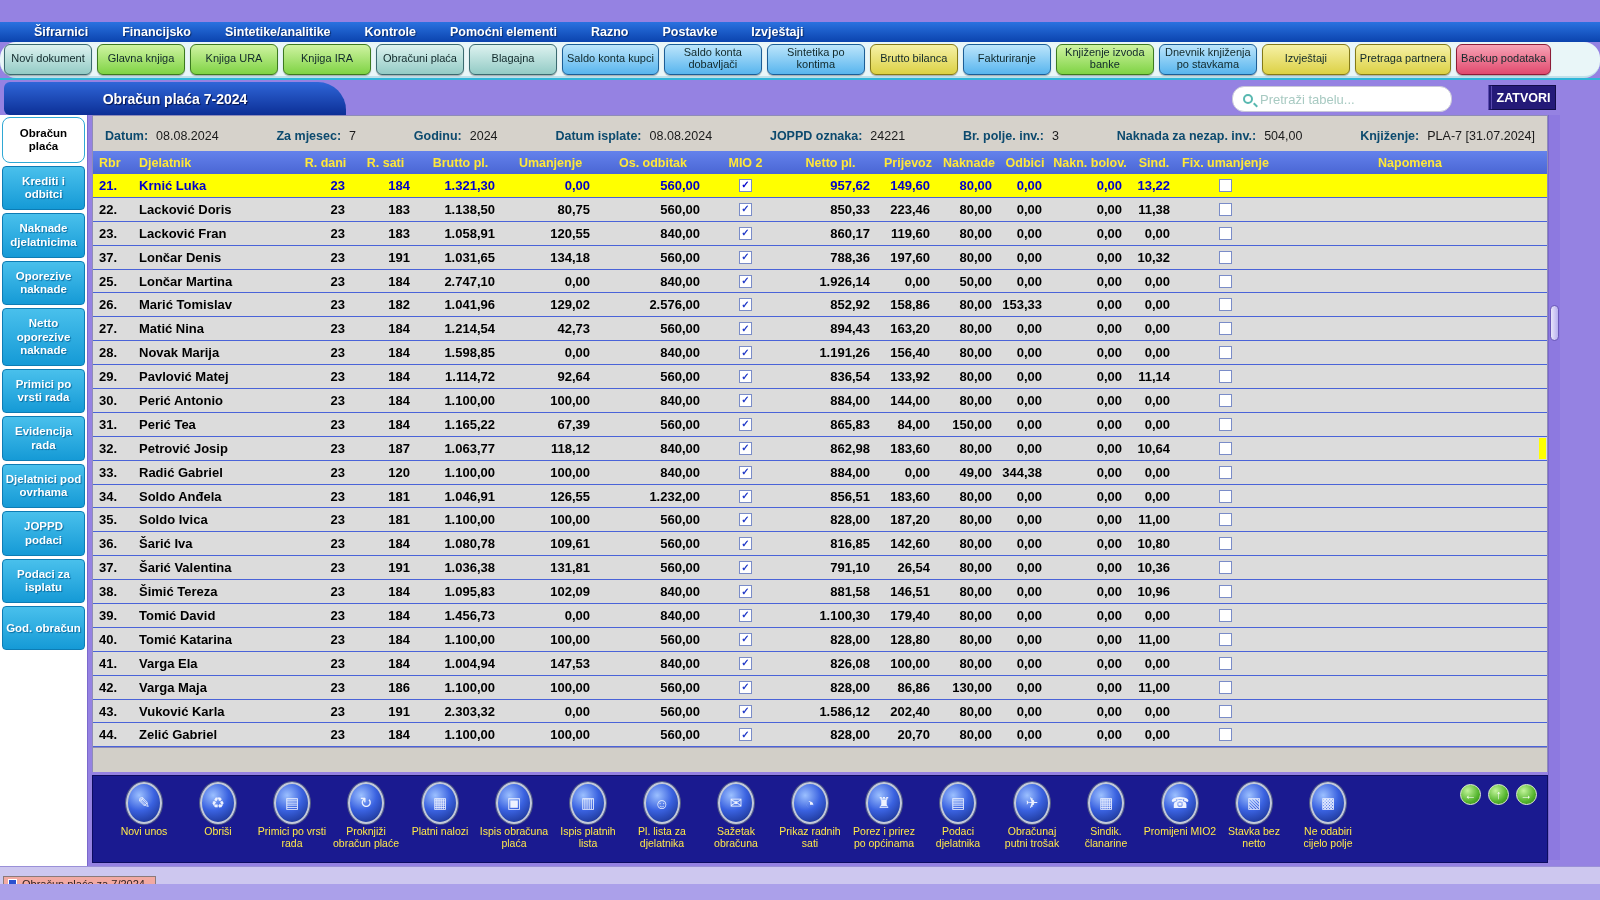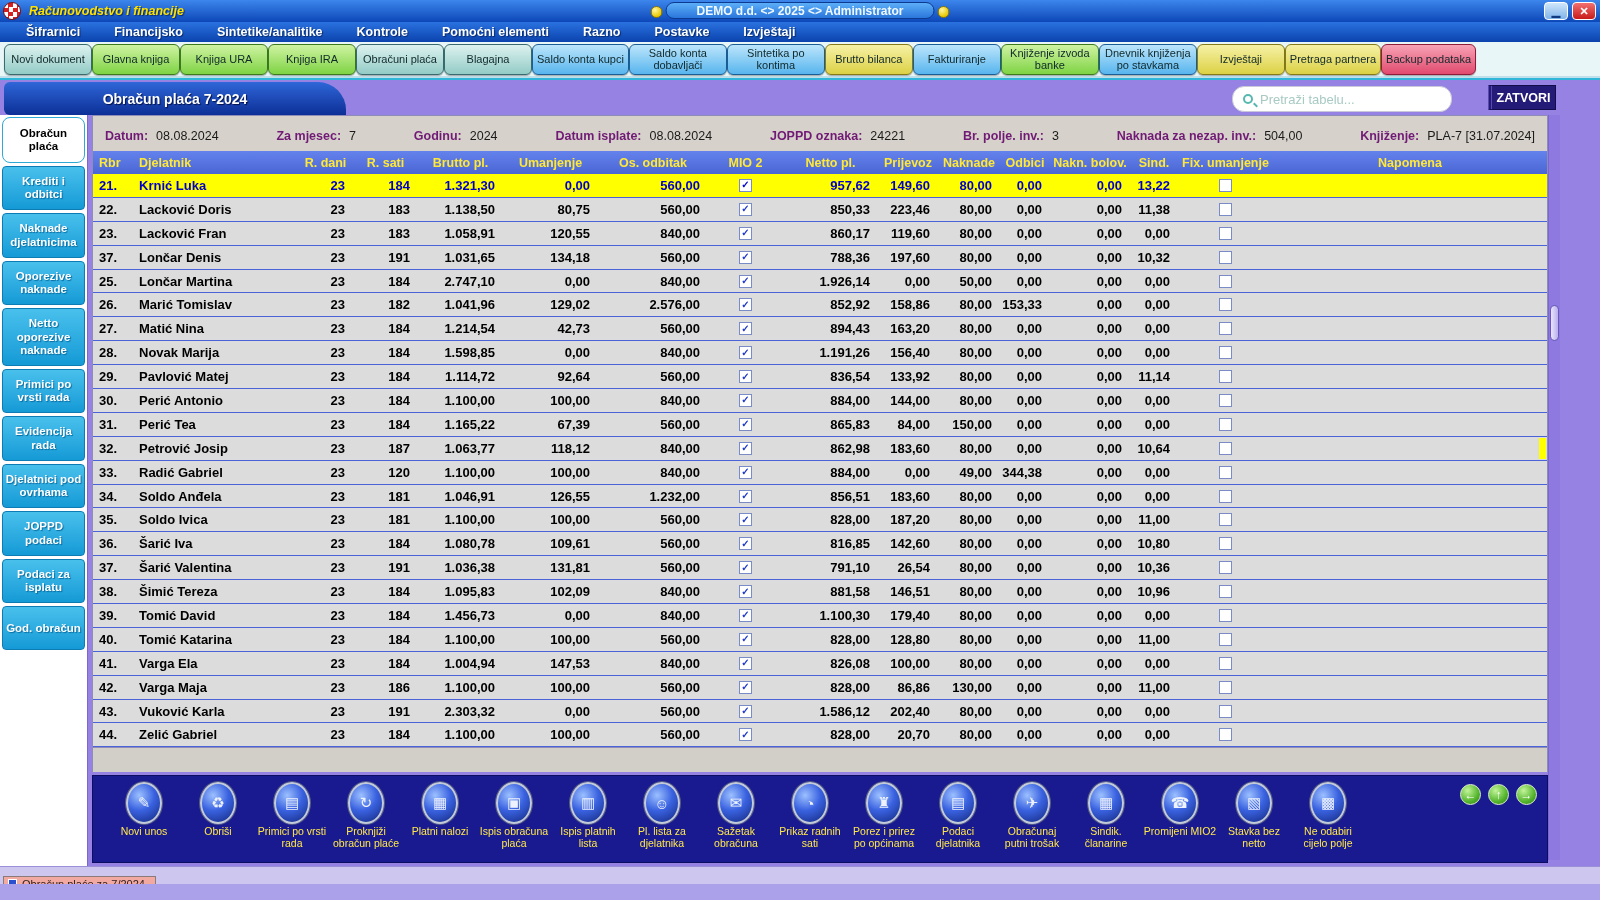--- a/index.html
+++ b/index.html
@@ -21,26 +21,26 @@
     border-radius:50%; background:radial-gradient(circle at 35% 30%, #fff6a0,#e8c800 70%); border:1px solid #907800; }
   .session-pill::before { left:-16px; } .session-pill::after { right:-16px; }
   .win-buttons { position:absolute; right:4px; top:2px; display:flex; gap:4px; }
   .win-btn { width:24px; height:18px; border-radius:4px; display:flex; align-items:center; justify-content:center;
     font-size:11px; font-weight:bold; border:1px solid #fff; }
   .win-btn.min { background:linear-gradient(#cfe6fa,#7fb4ea); color:#103a80; }
   .win-btn.close { background:linear-gradient(#f27070,#c81a1a); color:#fff; }
 
   
   .menubar { position:absolute; left:0; top:22px; width:100%; height:20px;
-    background:linear-gradient(#2a72e0,#0b43ae); display:flex; align-items:center; gap:34px; padding-left:26px; }
+    background:linear-gradient(#2a72e0,#0b43ae); display:flex; align-items:center; gap:34px; padding-left:34px; }
   .menu-item { color:#fff; font-weight:bold; font-size:12.5px; text-shadow:1px 1px 1px #082a6a; cursor:default; }
 
   
   .toolbar { position:absolute; left:0; top:42px; width:100%; height:36px; background:#e9f6f8;
-    display:flex; padding:2px 4px; border-bottom:2px solid #bfe0ea; }
+    display:flex; align-items:center; gap:5px; padding:2px 4px; border-bottom:2px solid #bfe0ea;border-radius:16px; }
   .tbtn { min-width:88px; max-width:98px; height:31px; border-radius:6px; border:1px solid #3a6a70;
     display:flex; align-items:center; justify-content:center; text-align:center; font-size:11px;
     line-height:1.05; color:#10282a; padding:0 4px; box-shadow:0 1px 1px rgba(0,0,0,.3); }
   .tbtn.teal   { background:linear-gradient(#ddf2f0,#93cbc5); }
   .tbtn.green  { background:linear-gradient(#cff3a2,#7fd344); border-color:#3c7a20; }
   .tbtn.blue   { background:linear-gradient(#bce5fb,#58b5ee); border-color:#1b5e96; }
   .tbtn.yellow { background:linear-gradient(#f6f1a6,#dcd145); border-color:#847a18; }
   .tbtn.red    { background:linear-gradient(#f7a3b6,#e14a6e); border-color:#8c1c38; }
 
   
@@ -73,21 +73,21 @@
     text-shadow:1px 1px 1px #0a6ca0; }
   .side-item.active { background:#fff; color:#000; text-shadow:none; border:1px solid #2fa8d4;
     border-radius:8px; min-height:46px; }
 
   
   .content { position:absolute; left:92px; top:35px; width:1456px; height:657px;
     background:#d6d2cb; border:1px solid #8f8cb8; padding-top:5px; }
   .infobar { height:30px; display:flex; align-items:center; padding:0 12px; gap:0; }
   .info-field { display:flex; align-items:baseline; gap:8px; flex:0 0 auto; }
   .info-spacer { flex:1 1 auto; }
-  .info-label { color:#701a75; font-weight:bold; font-size:12.5px; }
+  .info-label { color:#0c4a6e; font-weight:bold; font-size:12.5px; }
   .info-value { color:#1a1a1a; font-size:12.5px; }
 
   .grid { display:grid;
     grid-template-columns:40px 165px 55px 65px 85px 95px 110px 75px 95px 60px 62px 50px 80px 48px 95px 1fr; }
   .thead { height:23px; background:linear-gradient(#6482ec,#4a66d4); align-items:center; }
   .thead .cell { color:#ffe838; font-weight:bold; font-size:12.5px; white-space:nowrap; }
   .rows {}
   .row { height:23.9px; background:#dcdcdc; border-bottom:1px solid #4a63d8; align-items:center;
     position:relative; color:#000; }
   .row .cell { font-weight:bold; font-size:13px; white-space:nowrap; overflow:hidden; }
@@ -128,29 +128,20 @@
   .status-tab { margin-left:3px; height:15px; background:#f2a9a2; border:1px solid #8a7a7a;
     display:flex; align-items:center; gap:5px; padding:0 10px 0 4px; font-size:11px; color:#302020; }
   .status-ico { width:9px; height:9px; background:#2a50d0; border:1px solid #fff; }
   .bottom-edge { position:absolute; left:0; top:884px; width:100%; height:16px; background:#aba0ea; }
 </style>
 </head>
 <body>
 
 <div class="screen">
 
-  <div class="titlebar">
-    <div class="logo"></div>
-    <div class="app-title">Računovodstvo i financije</div>
-    <div class="session-pill">DEMO d.d. &lt;&gt; 2025 &lt;&gt; Administrator</div>
-    <div class="win-buttons">
-      <div class="win-btn min">▁</div>
-      <div class="win-btn close">✕</div>
-    </div>
-  </div>
 
   <div class="menubar">
       <div class="menu-item">Šifrarnici</div>
       <div class="menu-item">Financijsko</div>
       <div class="menu-item">Sintetike/analitike</div>
       <div class="menu-item">Kontrole</div>
       <div class="menu-item">Pomoćni elementi</div>
       <div class="menu-item">Razno</div>
       <div class="menu-item">Postavke</div>
       <div class="menu-item">Izvještaji</div>

